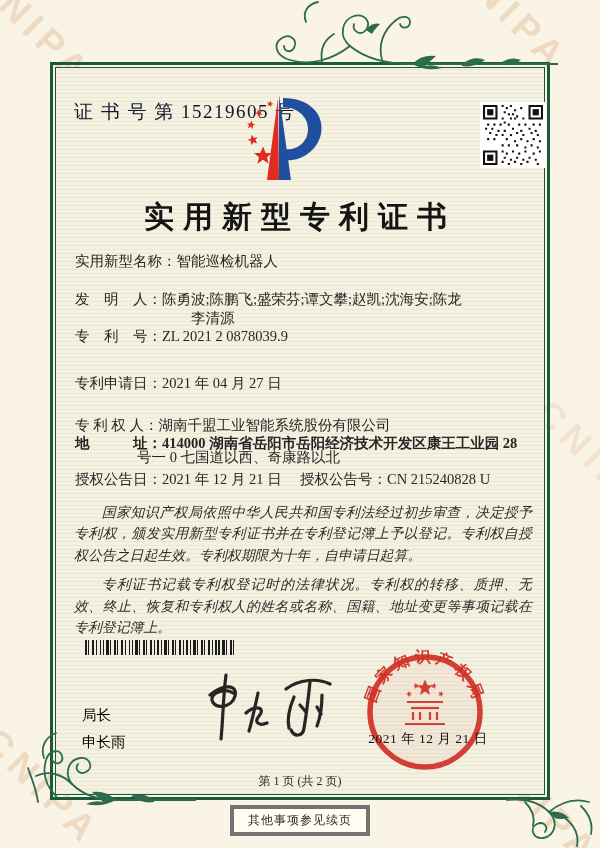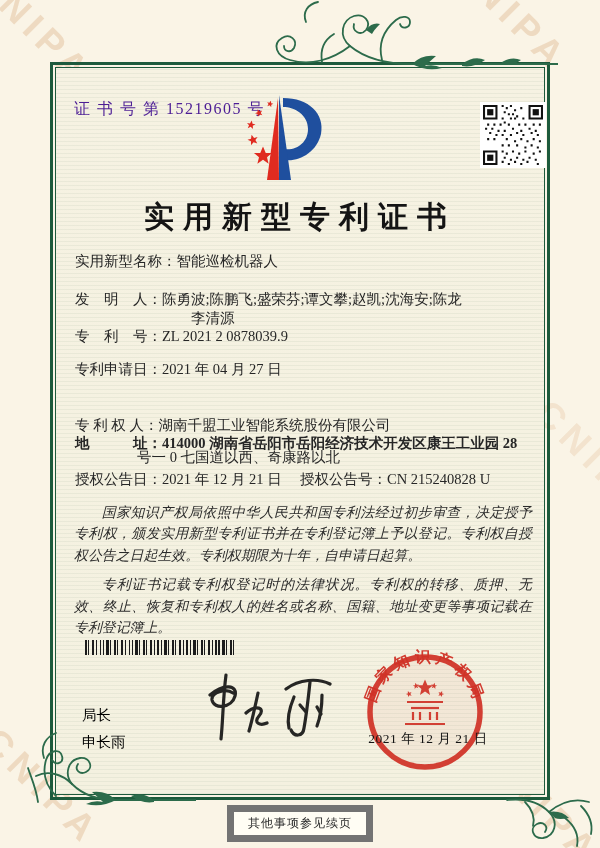--- a/index.html
+++ b/index.html
@@ -39,21 +39,21 @@
     background:
       repeating-linear-gradient(0deg,
         rgba(125,150,130,0.10) 0px, rgba(125,150,130,0.10) 1px,
         transparent 1px, transparent 4px),
       linear-gradient(#f6f2e2,#f4f1e0);
   }
   
   .orn{position:absolute;z-index:3;pointer-events:none;}
   
   .abs{position:absolute;z-index:2;}
-  .cert-no{left:74px;top:99px;font-size:16px;letter-spacing:1.5px;color:#4c1d95;}
+  .cert-no{left:74px;top:99px;font-size:19px;letter-spacing:1.5px;color:#0f172a;}
   .logo{left:237px;top:90px;width:92px;height:97px;}
   .qr{left:480px;top:102px;width:66px;height:66px;background:#fff;padding:3px;box-sizing:border-box;}
   .title{
     left:50px;top:179px;width:500px;text-align:center;
     font-size:30px;font-weight:700;letter-spacing:9px;color:#141414;margin-top:18px;
   }
   .frow{left:75px;width:466px;font-size:14.5px;color:#262626;}
   .frow .lab{color:#262626;}
   .cont-line{left:155px;font-size:14.5px;color:#262626;}
   .grant-no{position:absolute;left:225px;top:0;}
@@ -79,21 +79,21 @@
   .sig{left:196px;top:665px;width:152px;height:88px;}
   .seal{left:350px;top:640px;width:150px;height:150px;z-index:2;}
   .seal-date{
     left:350px;top:730px;width:156px;text-align:center;
     font-size:13.5px;color:#141414;letter-spacing:0.5px;z-index:3;
   }
   .pageinfo{left:50px;top:773px;width:500px;text-align:center;font-size:12px;color:#2a2a2a;}
   .note{
     left:50%;top:805px;transform:translateX(-50%);
     font-size:12px;color:#2a2a2a;letter-spacing:1px;
-    background:#fffdf4;border:7px solid #737373;
+    background:#fffdf4;border:4px solid #737373;
     padding:3px 14px;white-space:nowrap;z-index:2;
   }
 </style>
 </head>
 <body>
 
 <div class="page">
 
   <div class="wm" style="left:-40px;top:6px;">CNIPA</div>
   <div class="wm" style="left:436px;top:-8px;">CNIPA</div>
@@ -191,21 +191,21 @@
 
   <div class="abs frow" style="top:290px;">
     <span class="lab">发　明　人：</span><span>陈勇波;陈鹏飞;盛荣芬;谭文攀;赵凯;沈海安;陈龙</span>
   </div>
   <div class="abs cont-line" style="top:309px;margin-left:36px;">李清源</div>
 
   <div class="abs frow" style="top:327px;">
     <span class="lab">专　利　号：</span><span>ZL 2021 2 0878039.9</span>
   </div>
 
-  <div class="abs frow" style="top:360px;">
+  <div class="abs frow" style="top:374px;">
     <span class="lab">专利申请日：</span><span>2021 年 04 月 27 日</span>
   </div>
 
   <div class="abs frow" style="top:416px;">
     <span class="lab">专 利 权 人：</span><span>湖南千盟工业智能系统股份有限公司</span>
   </div>
 
   <div class="abs frow" style="top:434px;font-weight:bold;">
     <span class="lab">地　　　址：</span><span>414000 湖南省岳阳市岳阳经济技术开发区康王工业园 28</span>
   </div>
@@ -259,16 +259,17 @@
     </g>
     <g stroke="#d03227" fill="none" stroke-width="2.2" opacity="0.92">
       <path d="M57,62 h36"></path>
       <path d="M61,68 h28"></path>
       <path d="M63,72 v8 M70,72 v8 M80,72 v8 M87,72 v8"></path>
       <path d="M55,84 h40"></path>
     </g>
   </svg>
   <div class="abs seal-date">2021 年 12 月 21 日</div>
 
+  <div class="abs pageinfo">第 1 页 (共 2 页)</div>
 
   <div class="abs note">其他事项参见续页</div>
 
 </div>
 
 </body></html>

